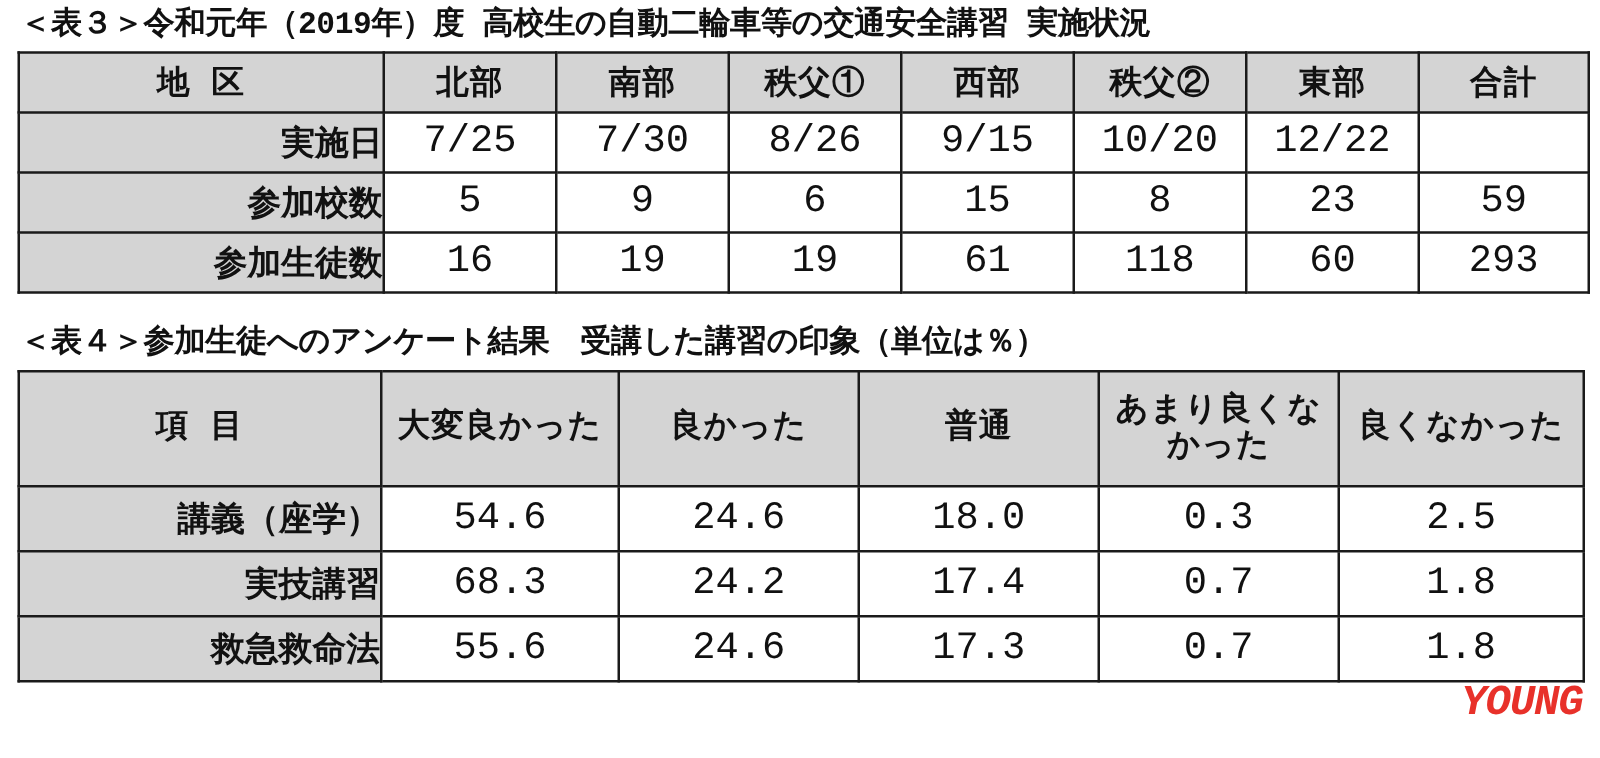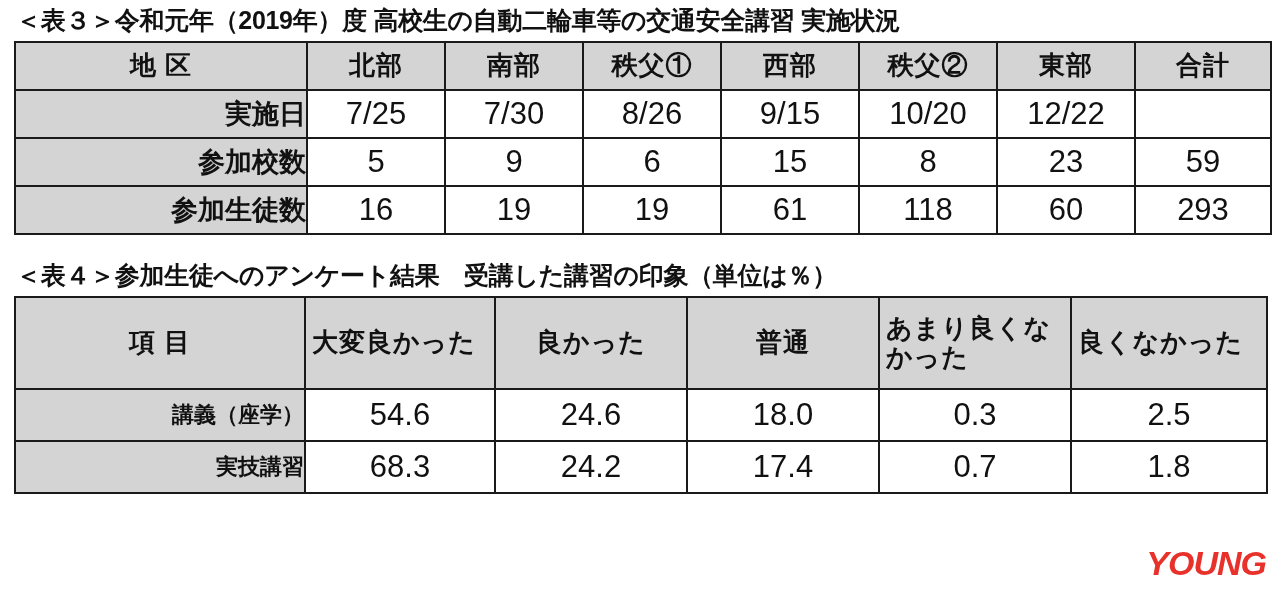--- a/index.html
+++ b/index.html
@@ -14,20 +14,21 @@
     color: #111111;
     position: relative;
     overflow: hidden;
   }
   .page {
     padding: 6px 14px 0 14px;
     box-sizing: border-box;
     width: 1280px;
     height: 584px;
     position: relative;
+    font-family: Liberation Mono, monospace;
   }
   .caption {
     font-size: 25px;
     font-weight: bold;
     line-height: 1.15;
     letter-spacing: -0.3px;
     color: #111111;
     white-space: nowrap;
     margin: 0 0 6px 2px;
   }
@@ -81,22 +82,22 @@
   .t4 .c4 { width: 192px; }
   .t4 .c5 { width: 196px; }
   .t4 tr.headrow { height: 76px; }
   .t4 tr.datarow { height: 52px; }
   .t4 .hdr {
     font-size: 26px;
     line-height: 1.12;
     padding: 16px 6px;
     box-sizing: border-box;
   }
-  .t4 .hdr.wrap { text-align: left; }
-  .t4 .rowhead { font-size: 22px; }
+  .t4 .hdr.wrap { text-align: center; }
+  .t4 .rowhead { font-size: 27px; }
   .t4 .val { font-size: 31px; }
 
   .watermark {
     position: absolute;
     right: 14px;
     bottom: 4px;
     font-size: 34px;
     font-weight: bold;
     font-style: italic;
     color: #e8312a;
@@ -196,18 +197,26 @@
         <td class="val">2.5</td>
       </tr>
       <tr class="datarow">
         <td class="rowhead">実技講習</td>
         <td class="val">68.3</td>
         <td class="val">24.2</td>
         <td class="val">17.4</td>
         <td class="val">0.7</td>
         <td class="val">1.8</td>
       </tr>
+      <tr class="datarow">
+        <td class="rowhead">救急救命法</td>
+        <td class="val">55.6</td>
+        <td class="val">24.6</td>
+        <td class="val">17.3</td>
+        <td class="val">0.7</td>
+        <td class="val">1.8</td>
+      </tr>
     </tbody>
   </table>
 
   <div class="watermark">YOUNG</div>
 
 </div>
 
 </body></html>

